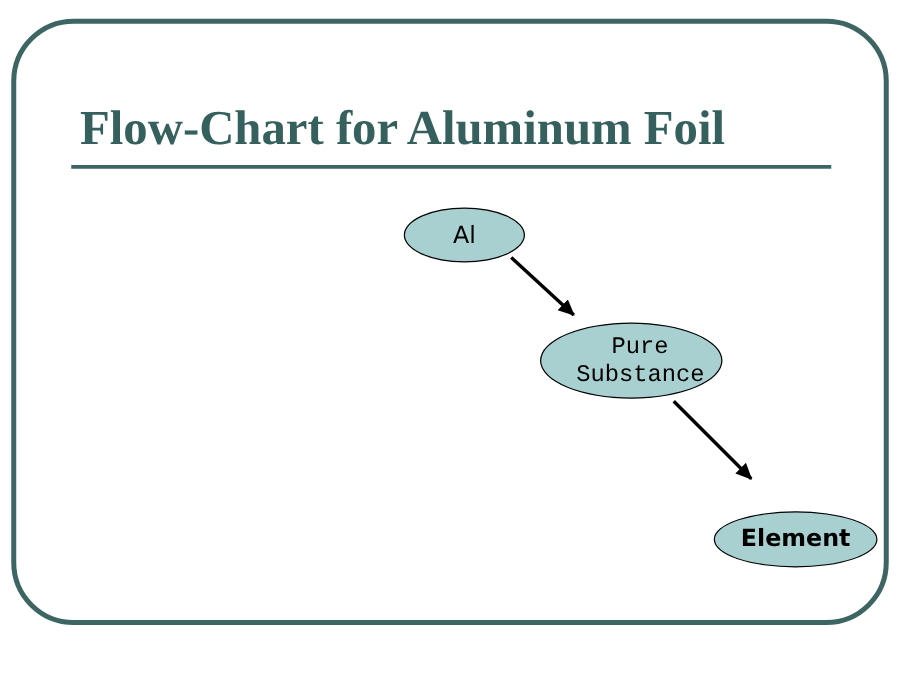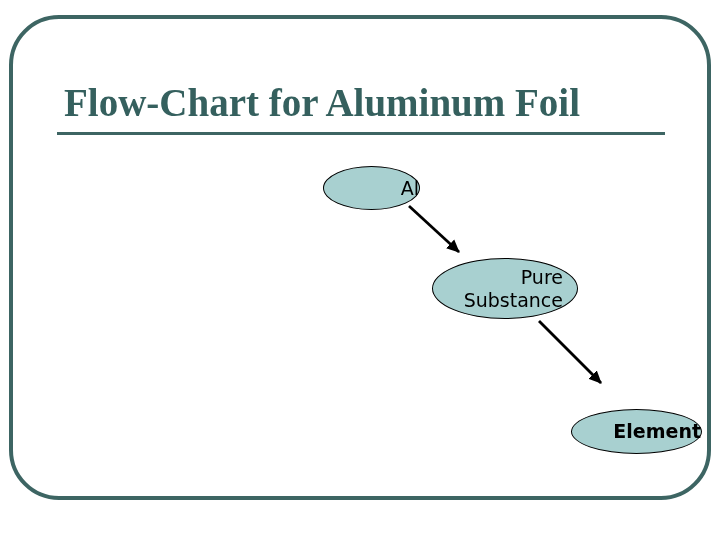--- a/index.html
+++ b/index.html
@@ -56,43 +56,44 @@
     pointer-events: none;
   }
   .node {
     position: absolute;
     box-sizing: border-box;
     background: #a8d0d0;
     border: 1.5px solid #000000;
     border-radius: 50%;
     display: flex;
     align-items: center;
-    justify-content: flex-end;
+    justify-content: center;
     color: #000000;
     font-family: "DejaVu Sans", sans-serif;
     font-size: 19px;
     line-height: 1.2;
   }
   .node-al {
     left: 323px;
     top: 166px;
     width: 97px;
     height: 44px;
   }
   .node-pure {
     left: 432px;
     top: 258px;
     width: 146px;
     height: 61px;
     justify-content: flex-start;
     padding-left: 28px;
   }
   .node-pure .node-label {
-    text-align: right;
+    text-align: center;
     width: 102px;
+    font-family: Liberation Mono, monospace;
   }
   .node-element {
     left: 571px;
     top: 409px;
     width: 131px;
     height: 45px;
     font-weight: bold;
   }
 </style>
 </head>

